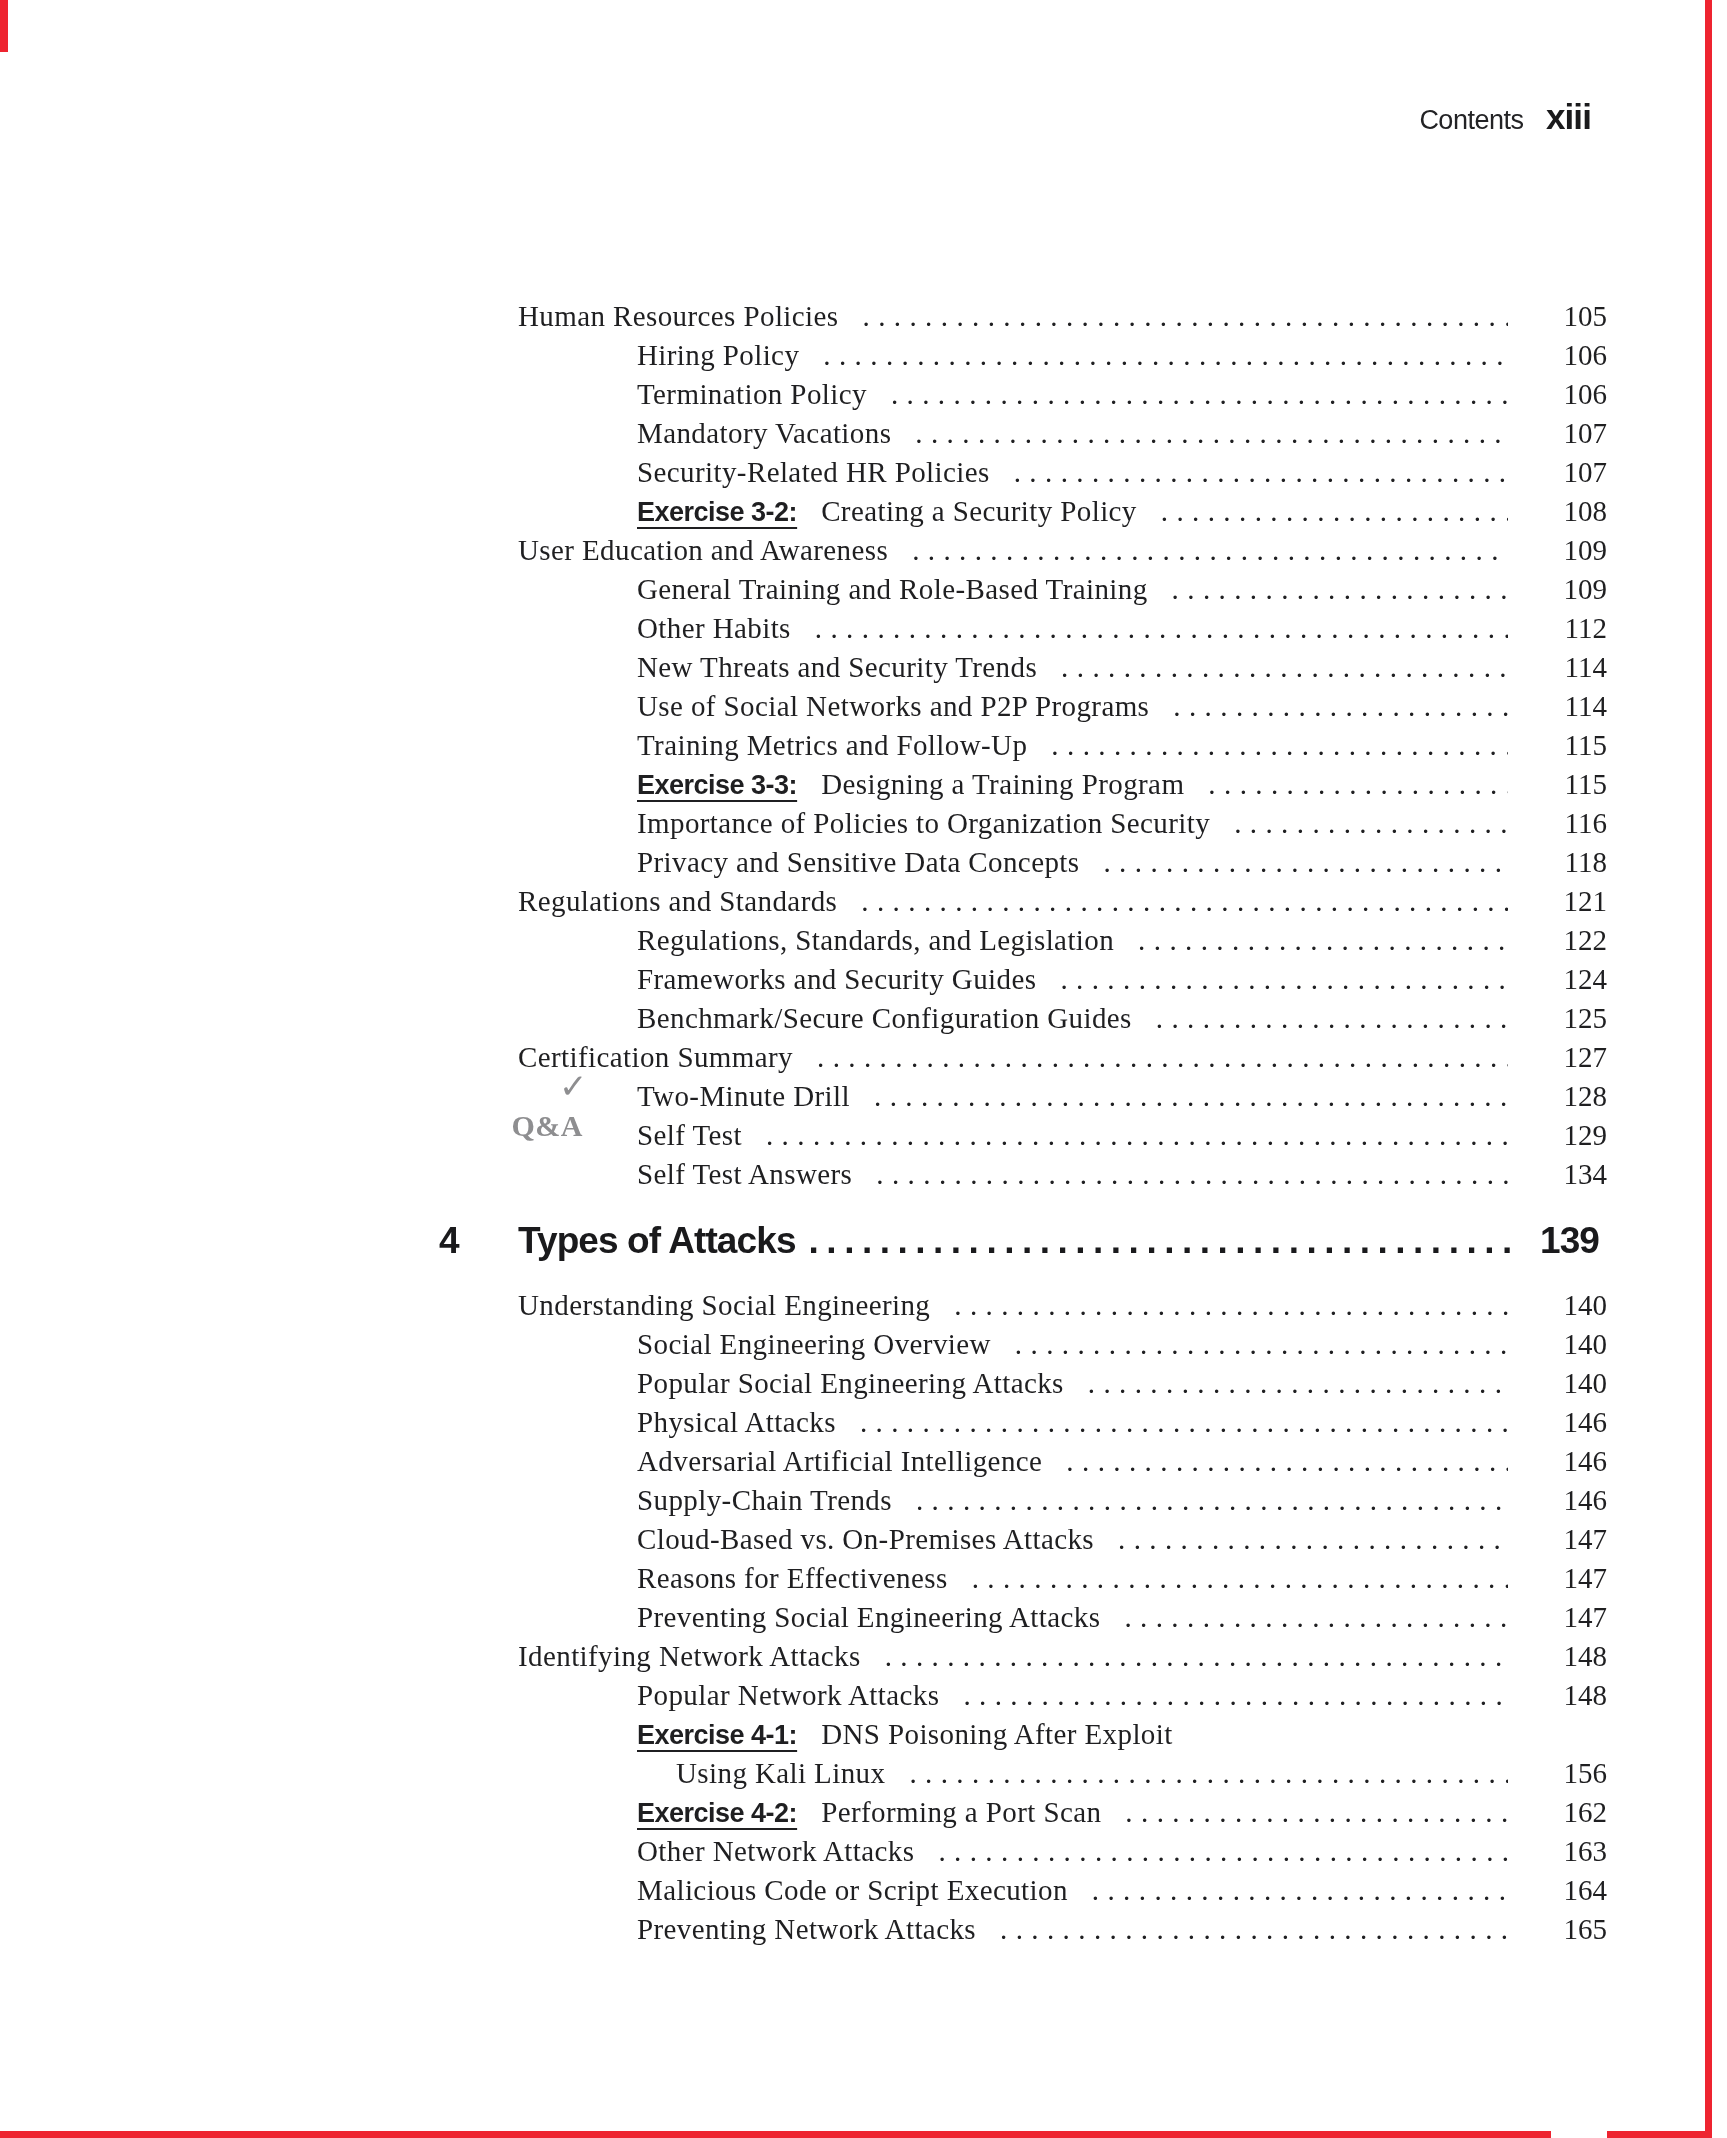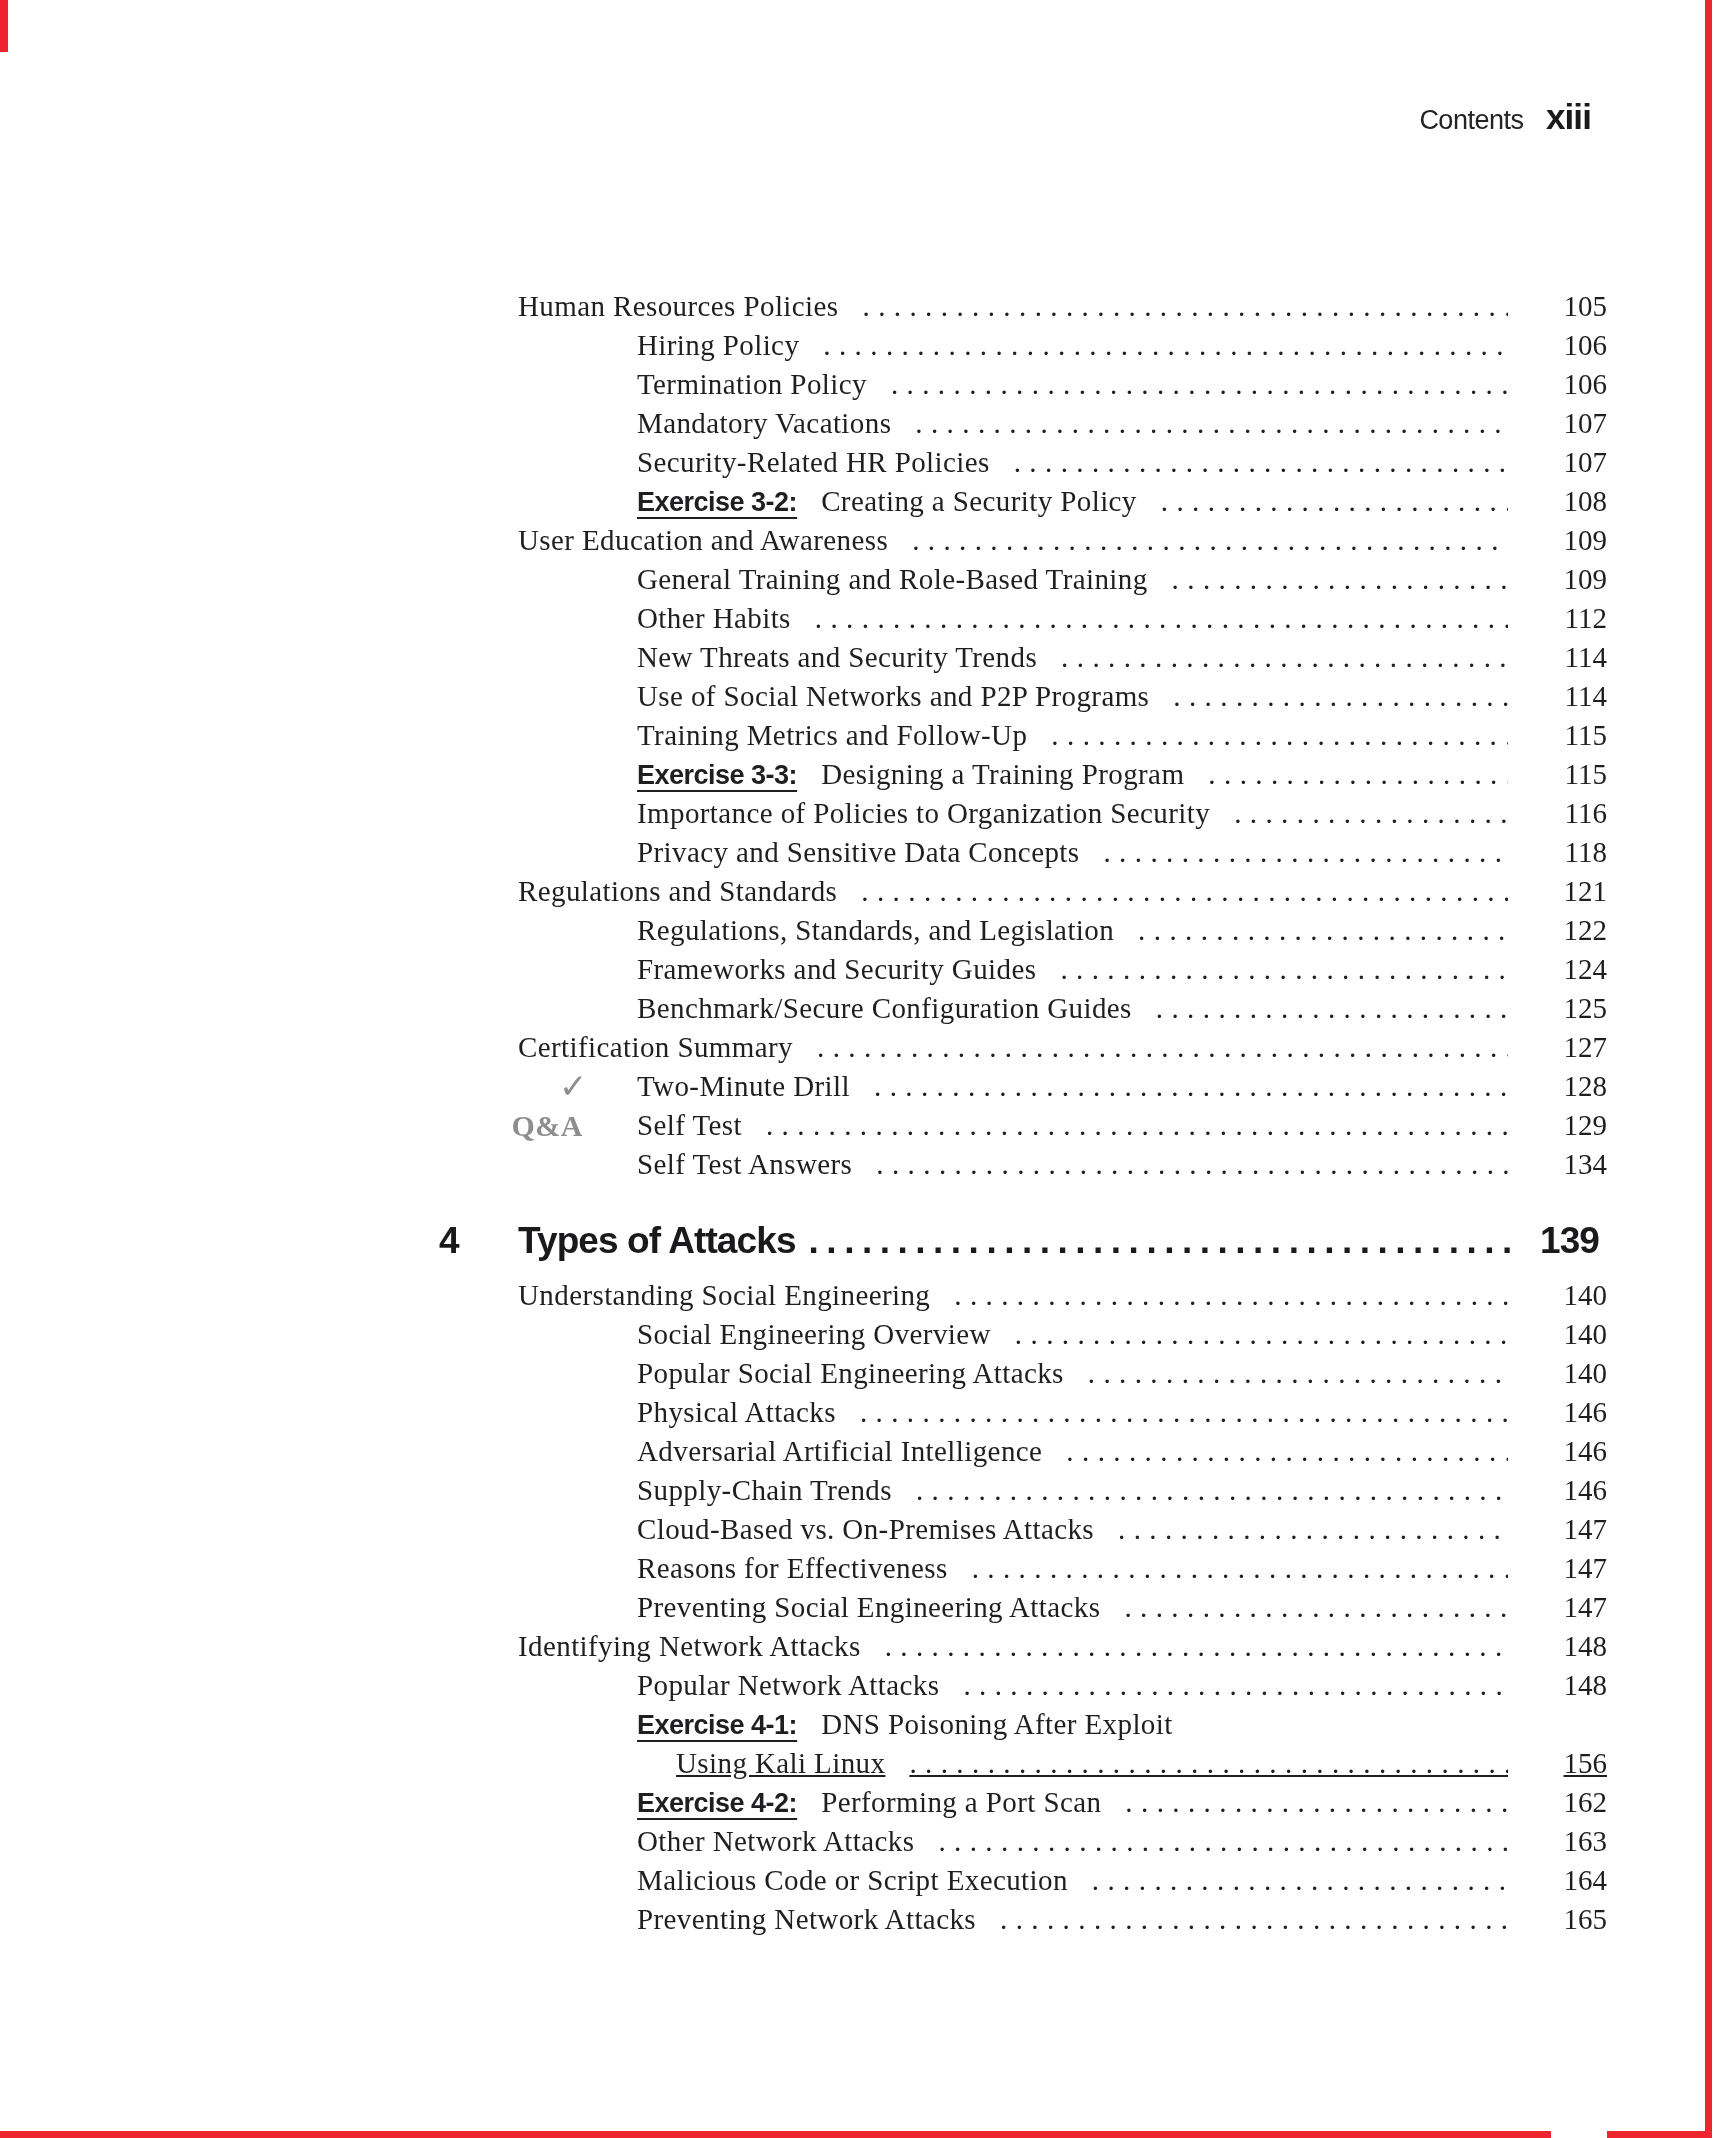--- a/index.html
+++ b/index.html
@@ -31,23 +31,23 @@
   .toc { position:absolute; left:518px; top:287px; width:1089px; }
 
   .row {
     position:relative;
     display:flex; align-items:baseline;
     height:39px; line-height:39px;
     white-space:nowrap;
     font-size:29px;
   }
   .row.lvl2 { padding-left:119px; }
-  .row.lvl3 { padding-left:158px;text-decoration:underline; }
-
-  .row .title { flex:0 0 auto; letter-spacing:0.4px; }
+  .row.lvl3 { padding-left:158px; }
+
+  .row .title { flex:0 0 auto; letter-spacing:0.4px;margin-top:10px; }
   .row .ex-label {
     flex:0 0 auto;
     font-family:"Liberation Sans", sans-serif;
     font-weight:bold; font-size:27px; letter-spacing:-0.5px;
     text-decoration:underline;
     text-decoration-thickness:1.9px;
     text-underline-offset:5.6px;
     margin-right:24px;
   }
   .row .leader {

